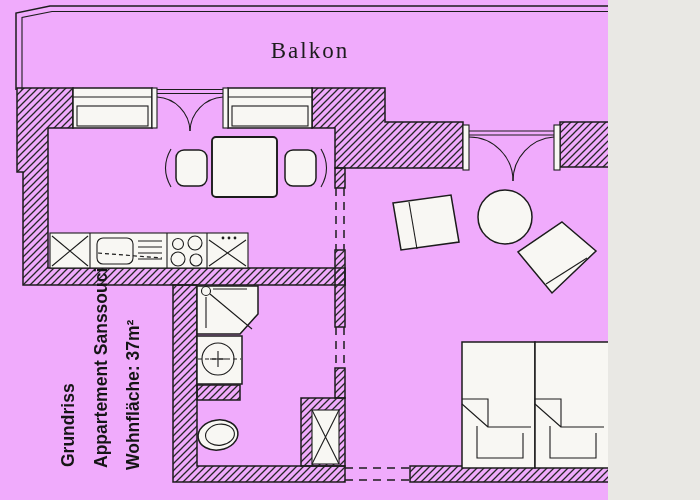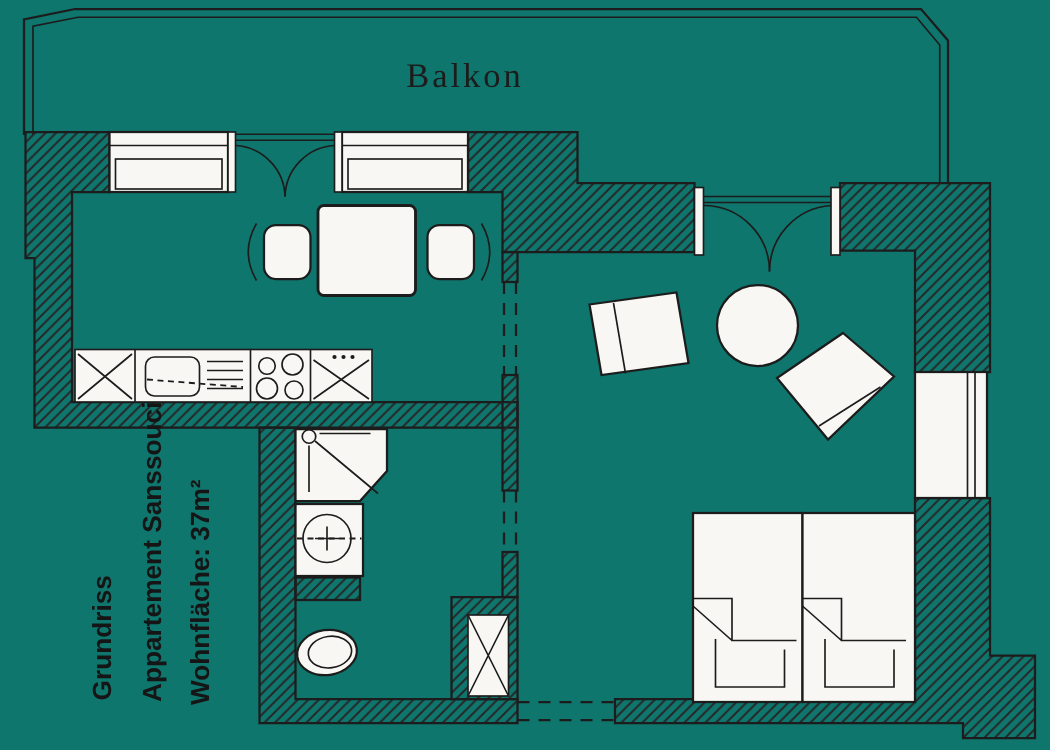--- a/index.html
+++ b/index.html
@@ -1,18 +1,18 @@
 <!DOCTYPE html>
 <html><head>
 <meta charset="utf-8">
 <style>
   html,body { margin:0; padding:0; background:#e9e8e4; }
   .stage {
-    width:700px; height:500px; position:relative; overflow:hidden;
-    background:#0f766e;
+    width:608px; height:500px; position:relative; overflow:hidden;
+    background:#f0abfc;
     font-family:"Liberation Sans", sans-serif;
   }
   svg { display:block; }
   .wall   { fill:url(#hatch); stroke:#1c1c1c; stroke-width:1.5; }
   .ln     { fill:none; stroke:#1c1c1c; stroke-width:1.5; }
   .ln-th  { fill:none; stroke:#1c1c1c; stroke-width:1.1; }
   .ln-bd  { fill:none; stroke:#1c1c1c; stroke-width:1.9; }
   .white  { fill:#f8f7f3; }
   .dash   { fill:none; stroke:#1c1c1c; stroke-width:1.5; stroke-dasharray:8 6; }
   .dash-s { fill:none; stroke:#1c1c1c; stroke-width:1.2; stroke-dasharray:4 3; }

